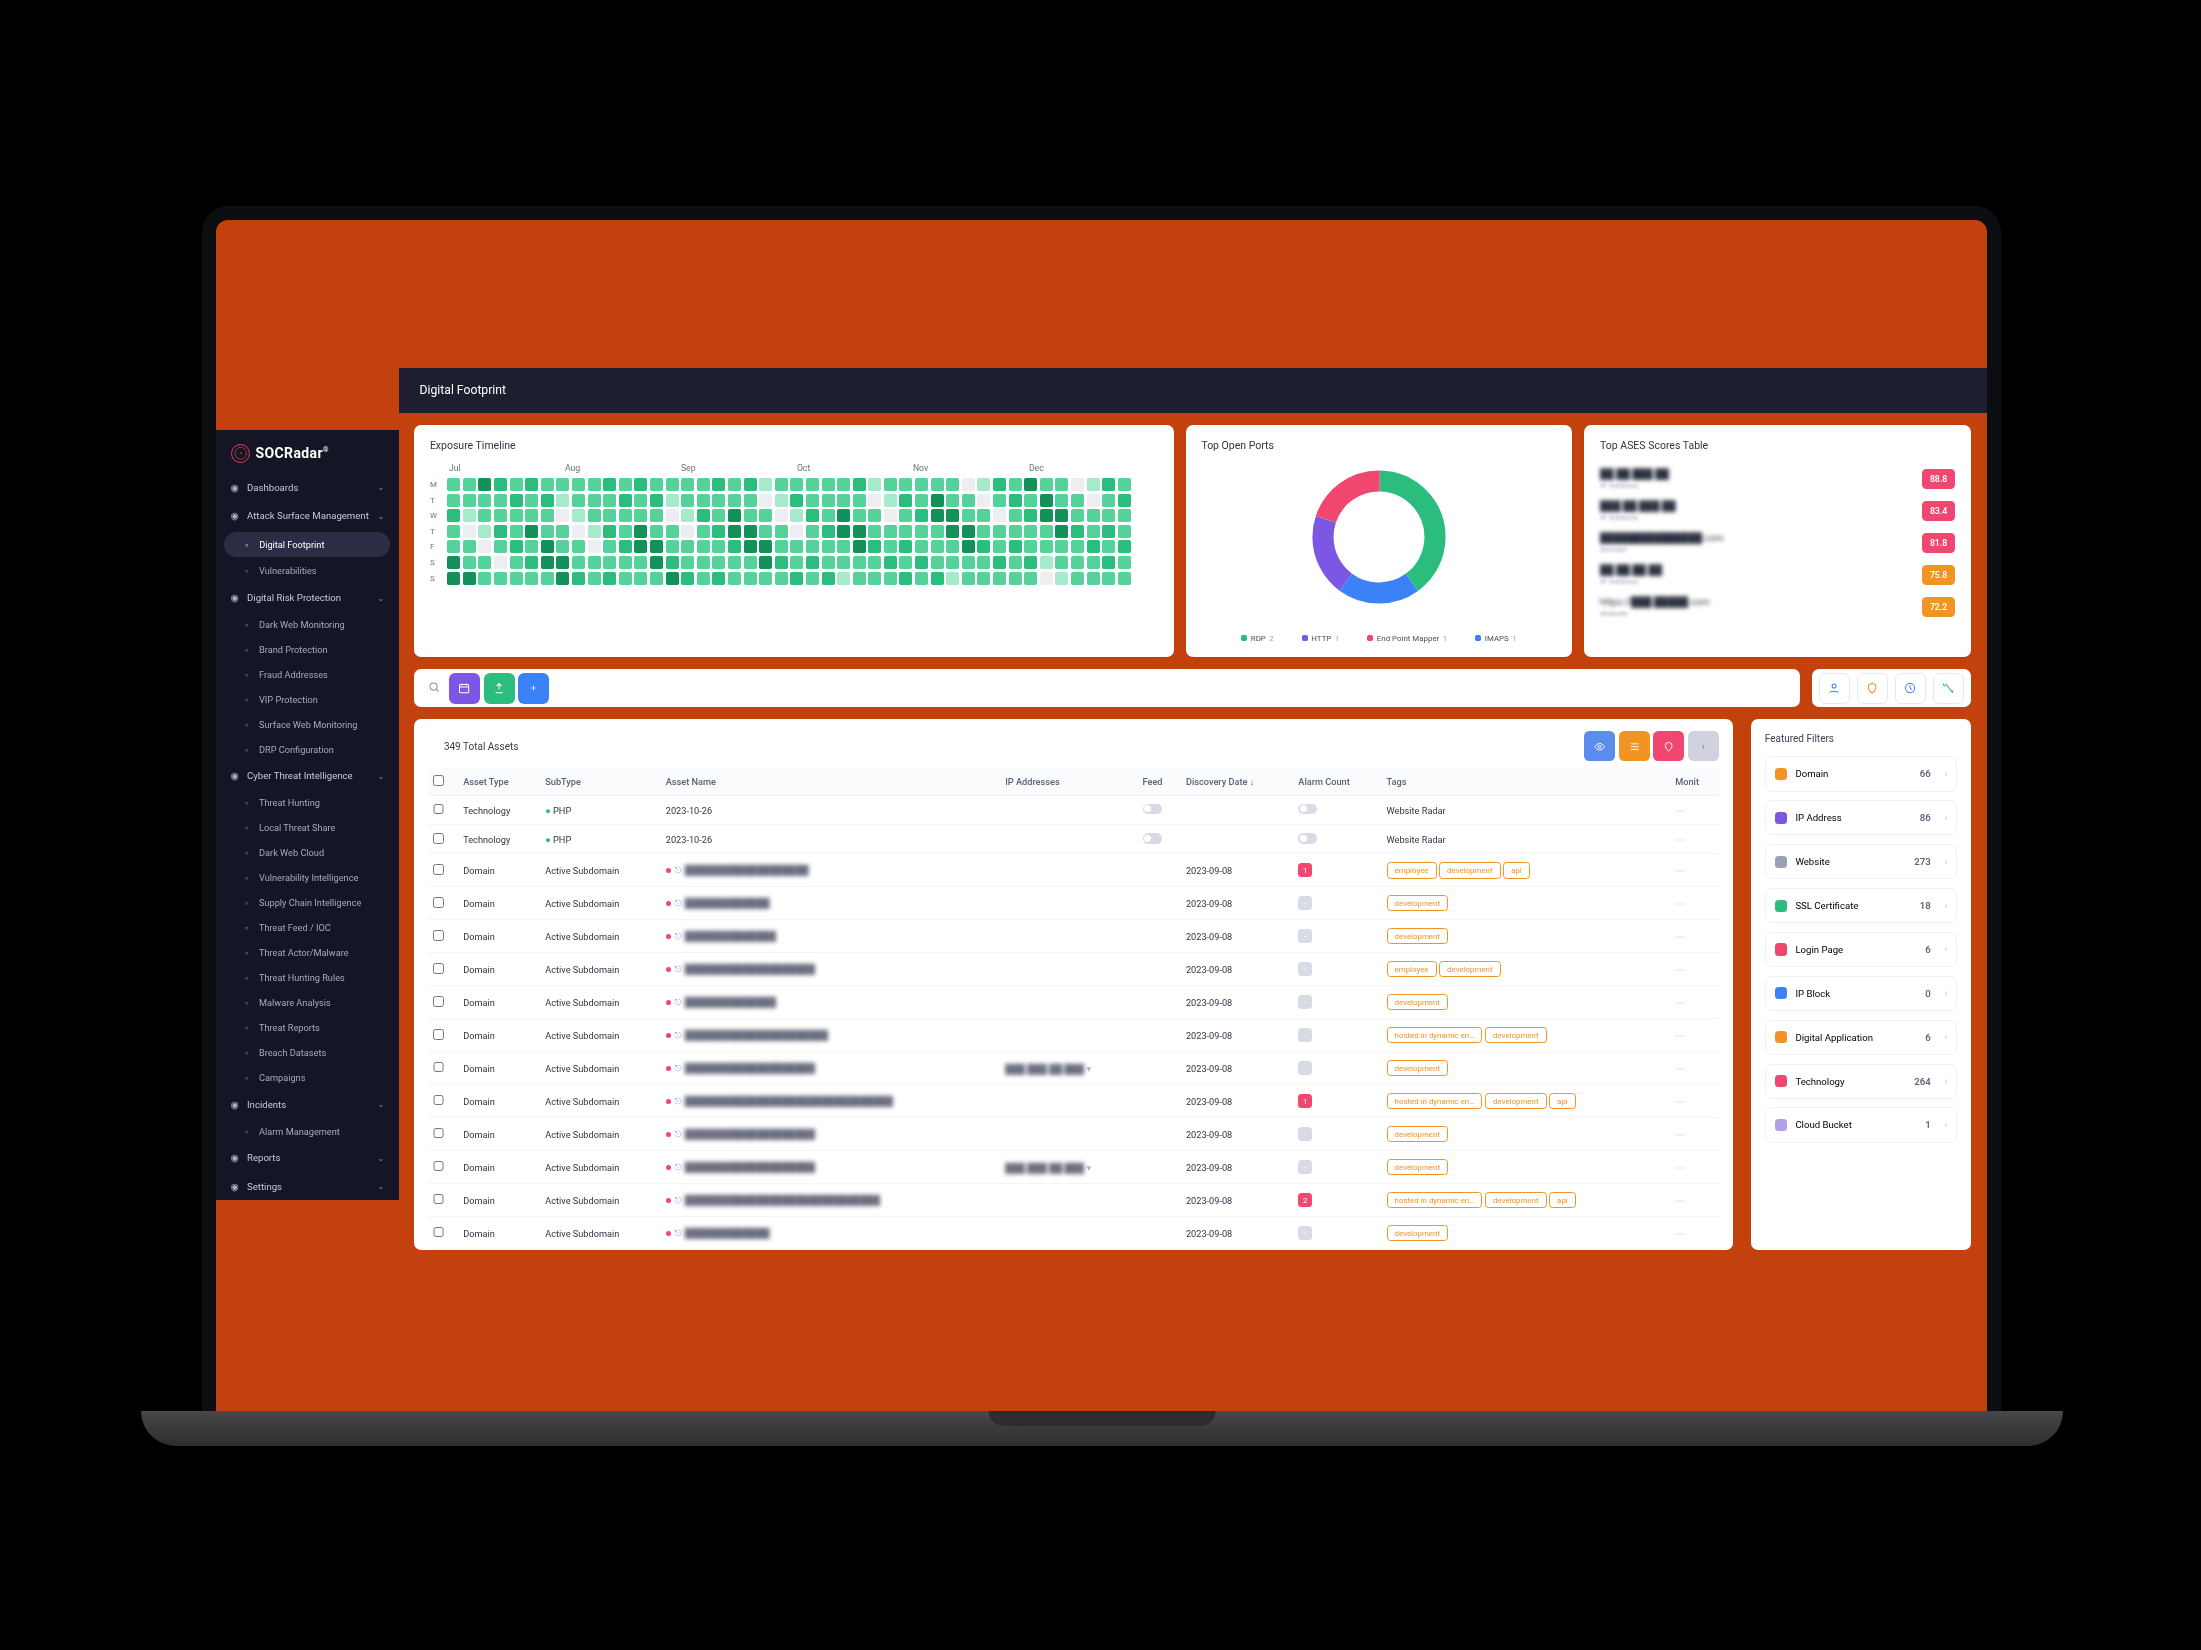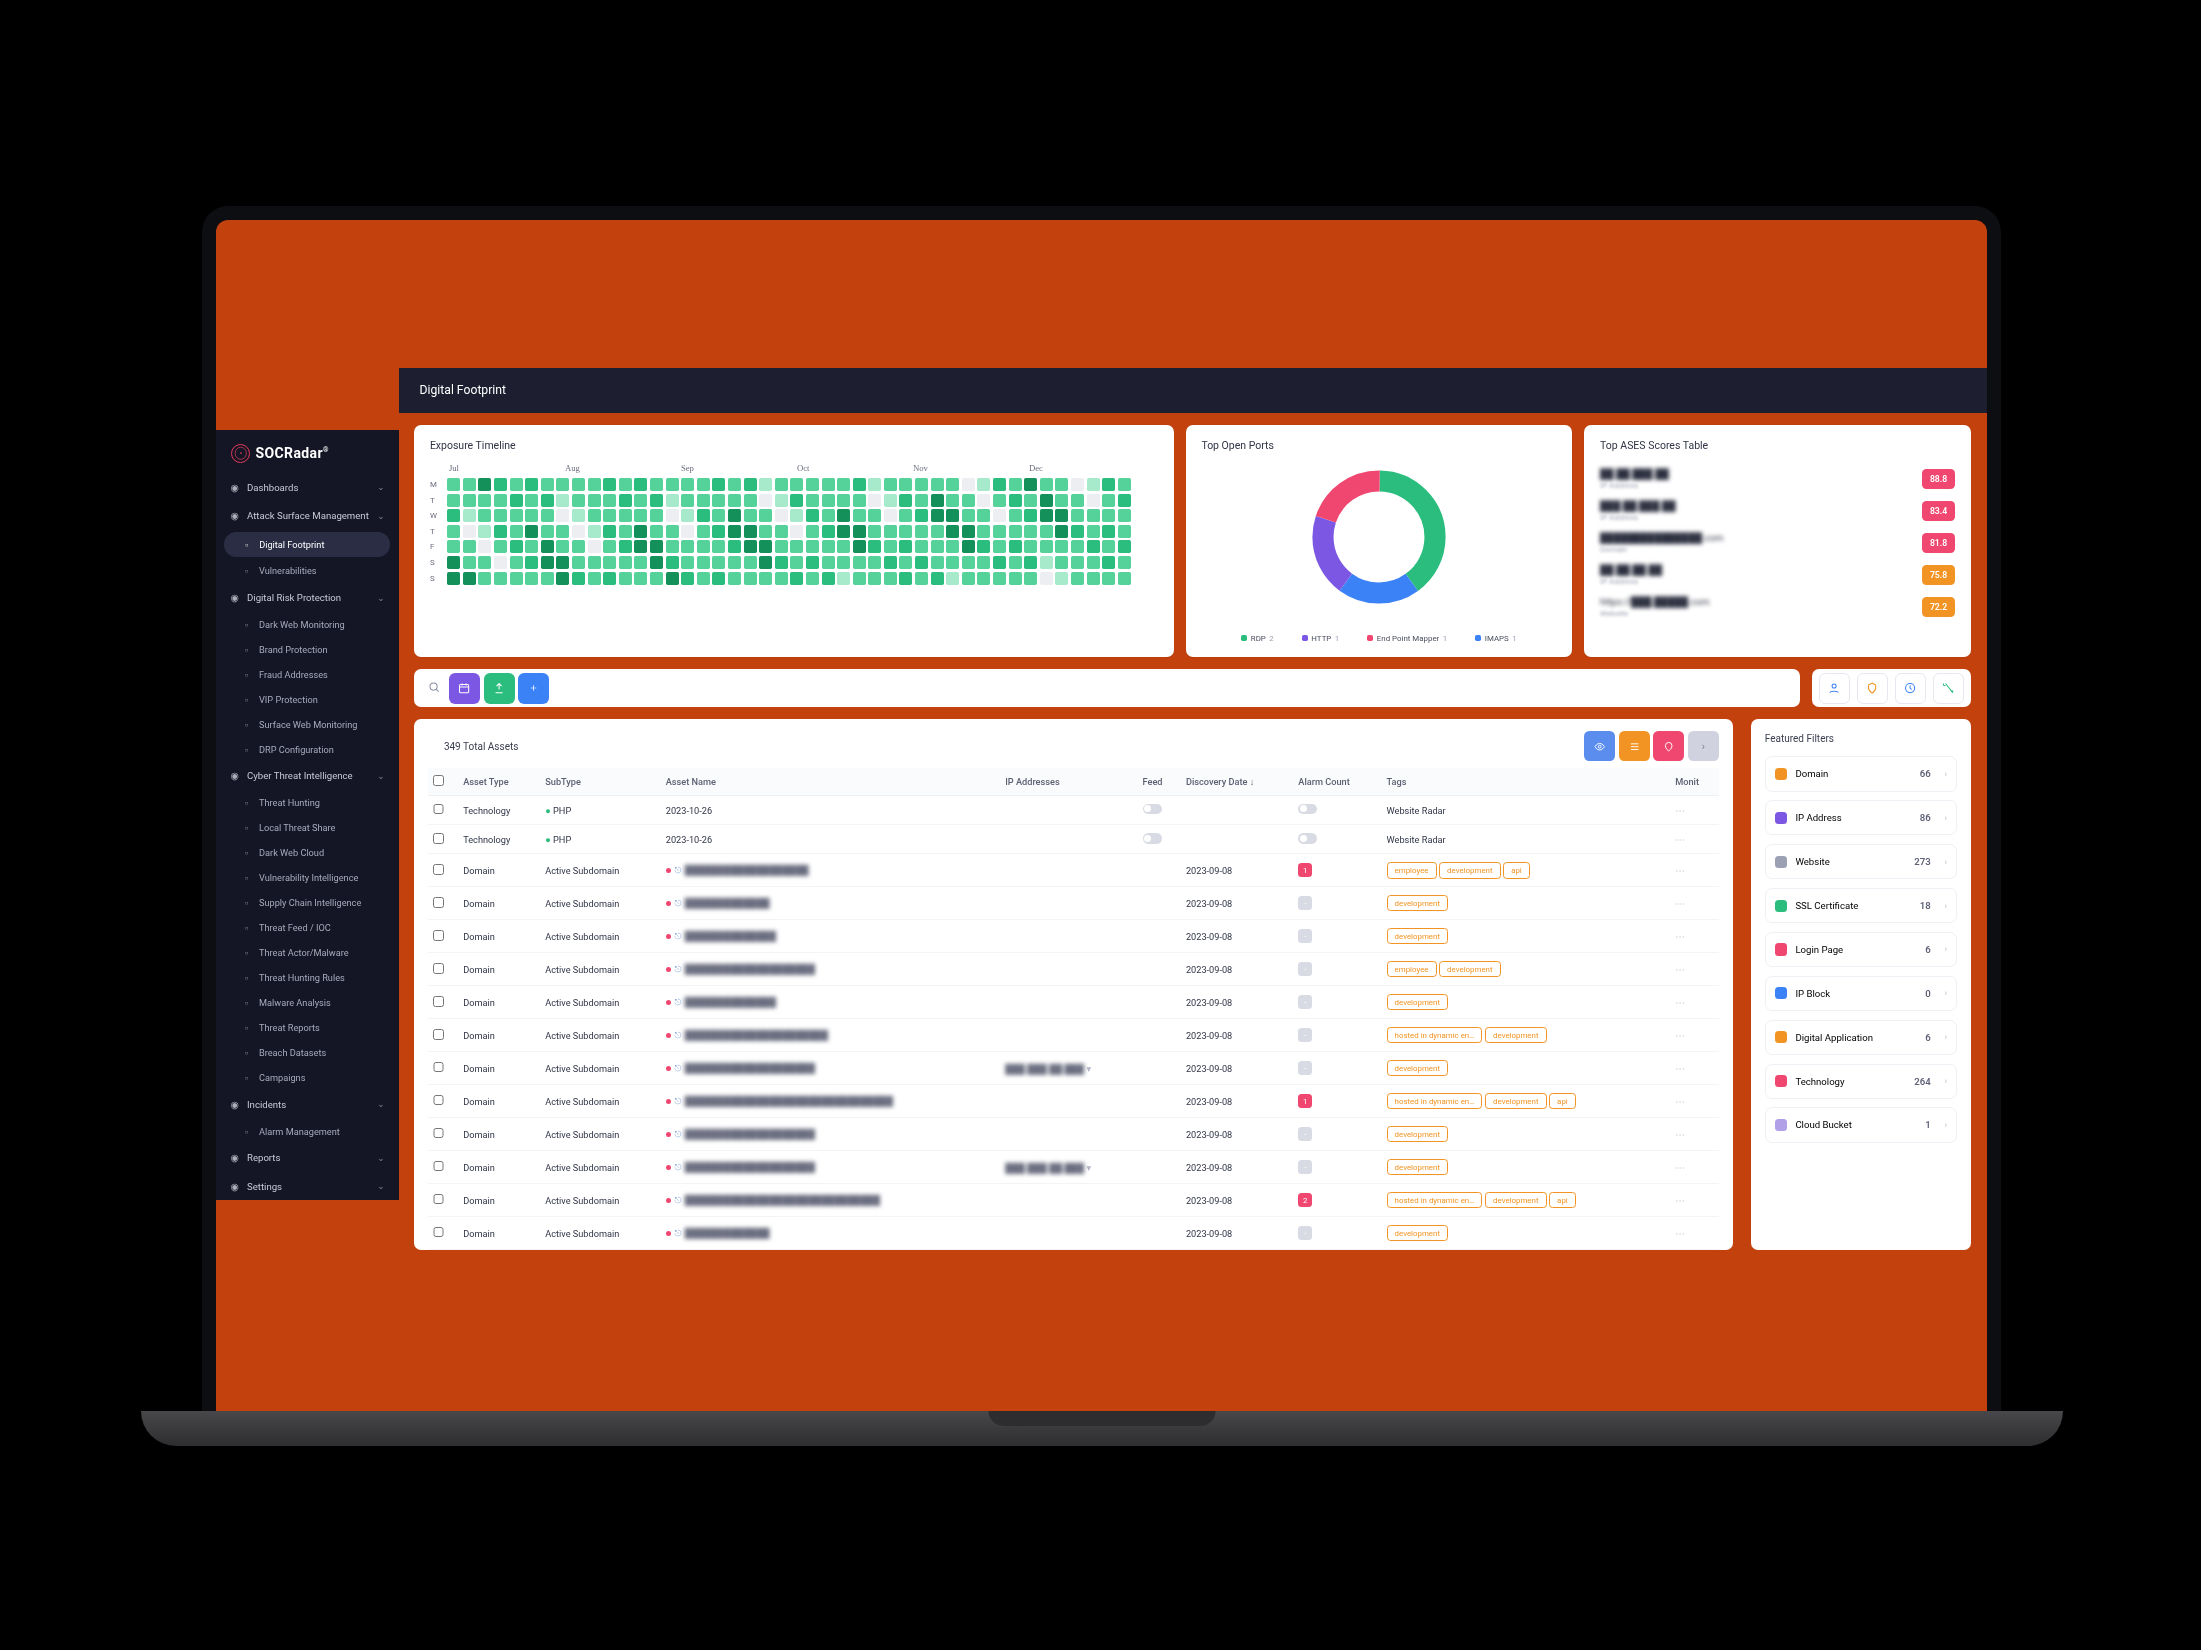--- a/index.html
+++ b/index.html
@@ -26,21 +26,21 @@
 .main { flex: 1; display: flex; flex-direction: column; overflow: hidden; }
 .page-header { background: #1d1f31; color: #fff; padding: 15.7px 21px; font-size: 12.2px; }
 .content { padding: 12.2px 15.7px; overflow-y: auto; flex: 1; }
 
 .cards-row { display: flex; gap: 12.2px; }
 .card { background: #fff; border-radius: 7px; padding: 14px 15.7px; box-shadow: 0 0.9px 1.7px rgba(0,0,0,.06); }
 .card-title { font-size: 10.5px; color: #303446; margin-bottom: 10.5px; }
 
 .timeline { flex: 2.05; }
 .timeline-months { display: flex; gap: 0; margin-left: 19px; font-size: 8.7px; color: #6b6e7f; }
-.timeline-months span { width: 116px; font-family: Liberation Serif, serif; }
+.timeline-months span { width: 116px; }
 .timeline-grid { display: flex; gap: 5.2px; margin-top: 5.2px; }
 .timeline-days { display: flex; flex-direction: column; gap: 2.6px; font-size: 7.9px; color: #6b6e7f; width: 12.2px; }
 .timeline-days span { height: 13px; line-height: 13px; }
 .timeline-cells { display: grid; grid-auto-flow: column; grid-template-rows: repeat(7, 13px); gap: 2.6px; }
 .cell { width: 13px; height: 13px; background: #55d29a; border-radius: 1.7px; }
 .cell.l1 { background: #a7e9cb; }
 .cell.l2 { background: #55d29a; }
 .cell.l3 { background: #2bbd7e; }
 .cell.l4 { background: #14915b; }
 .cell.l0 { background: #eceef2; }

